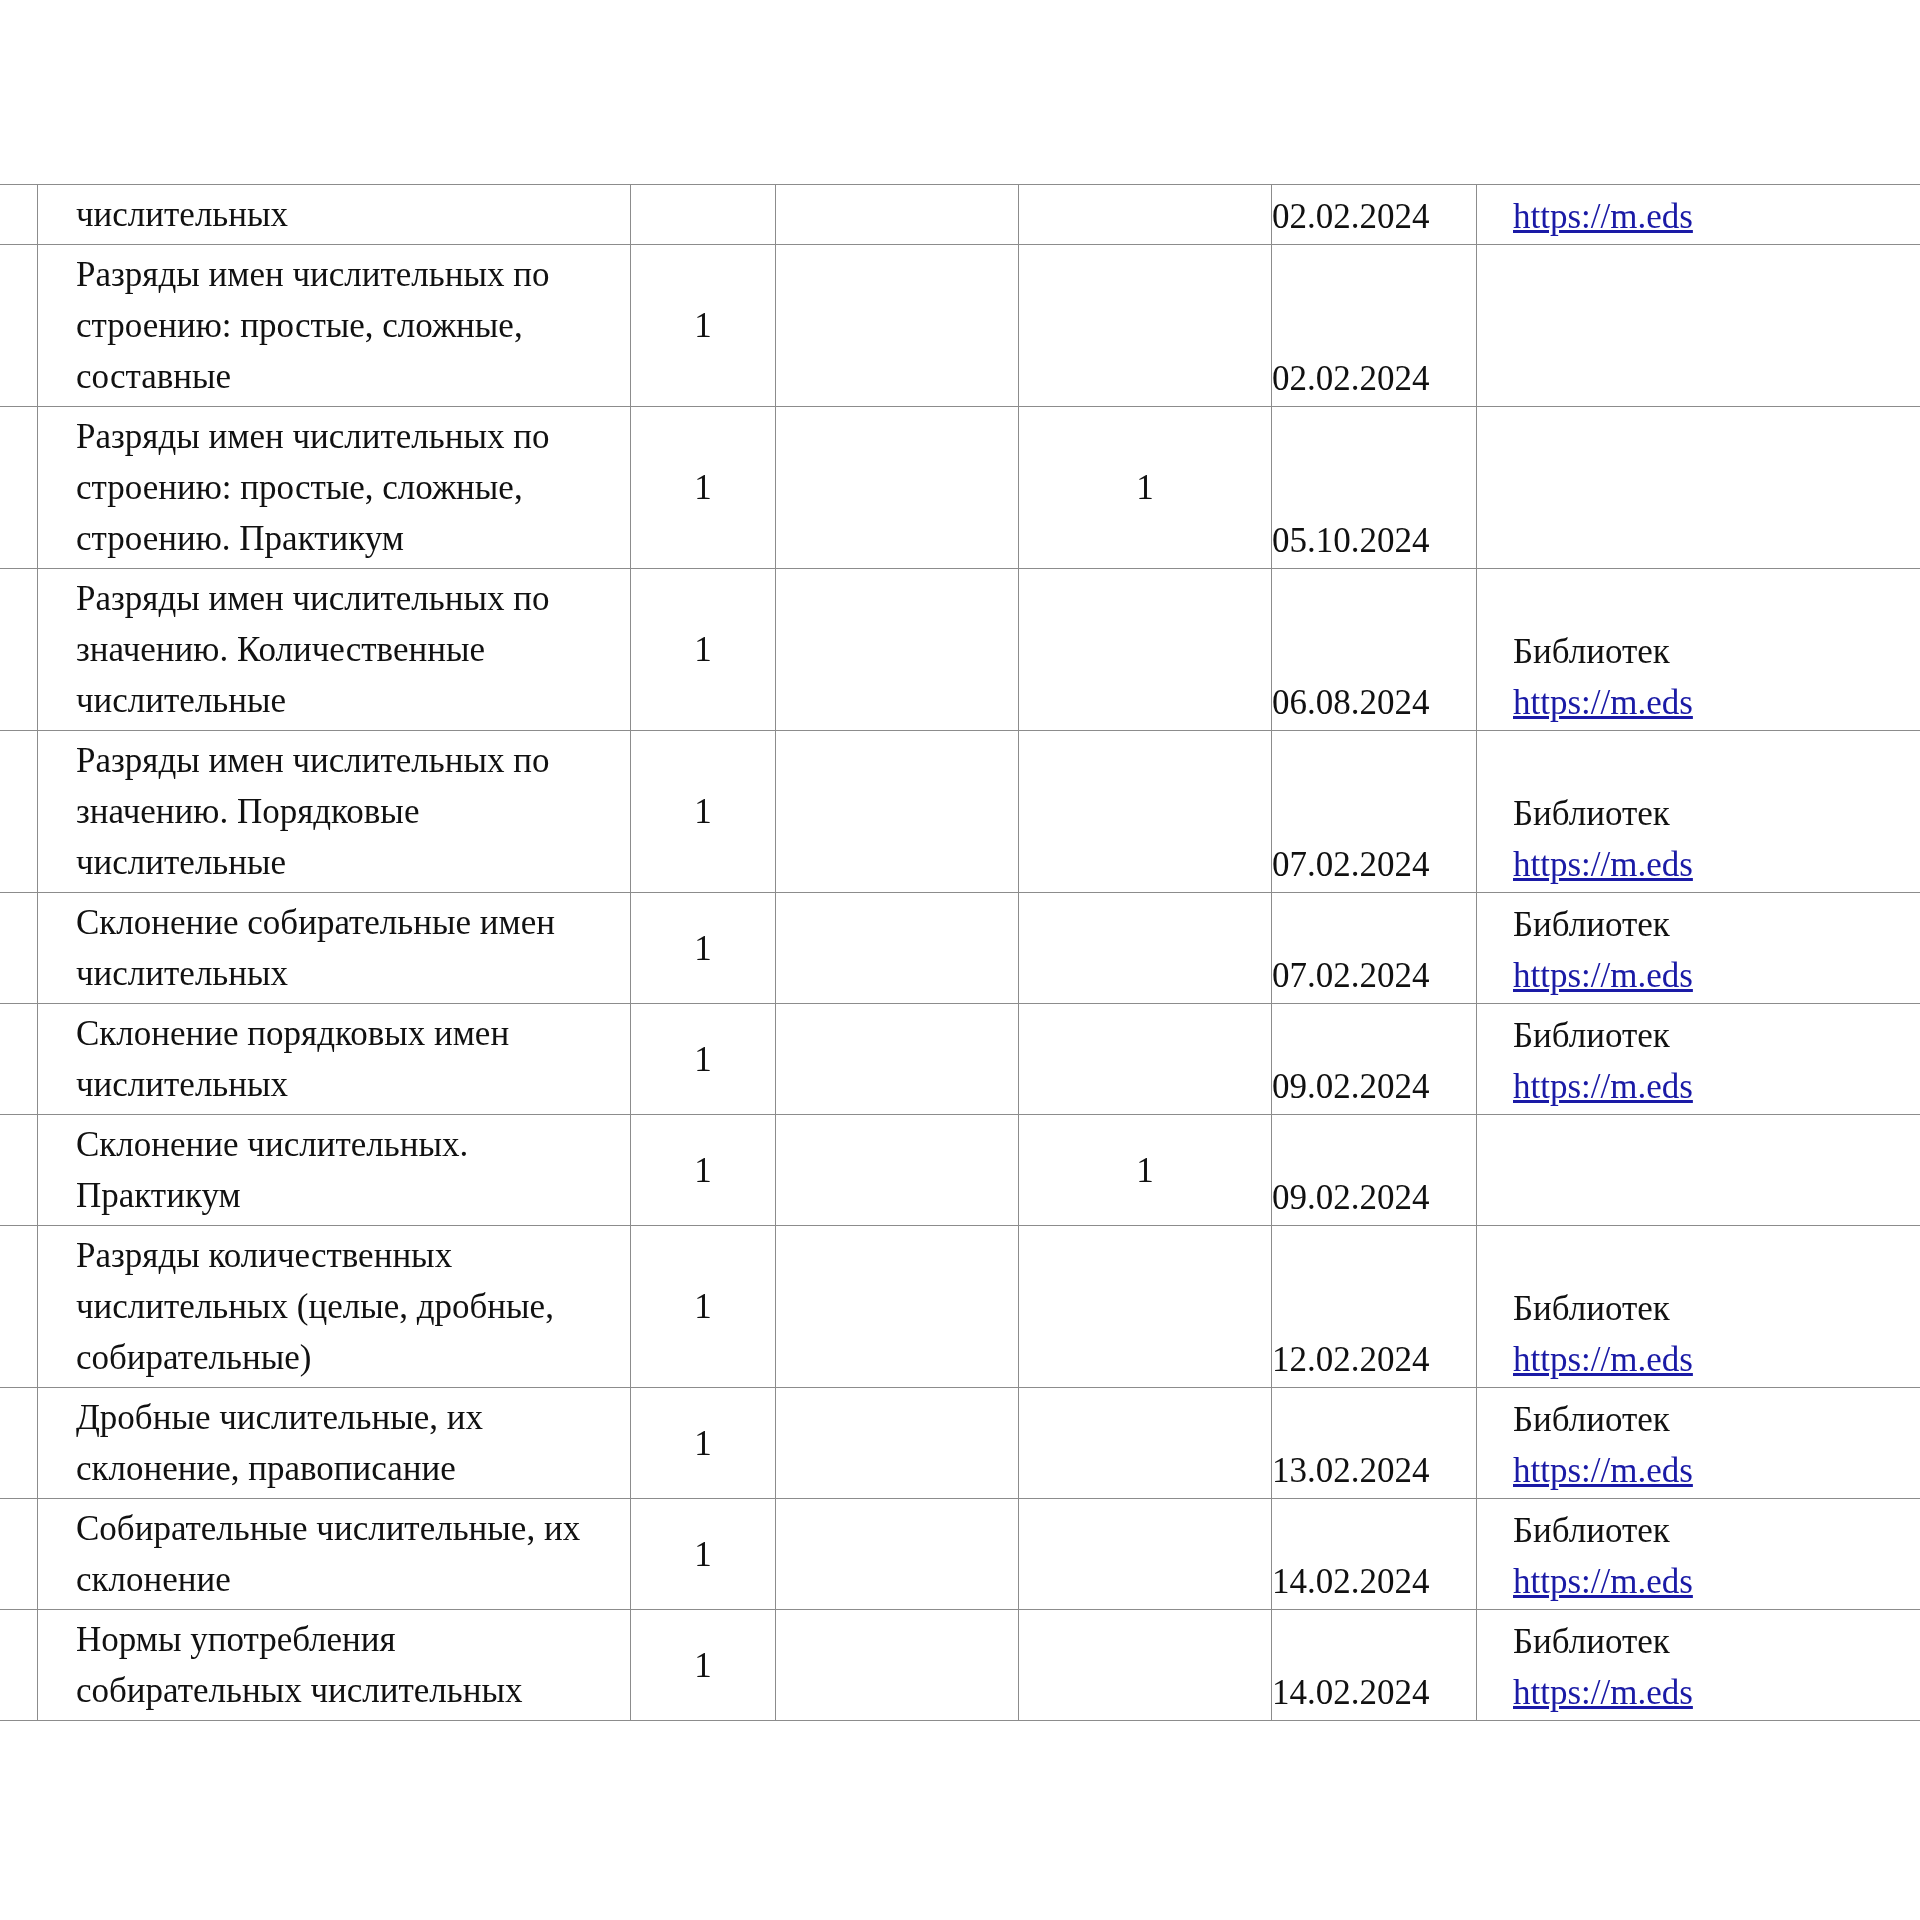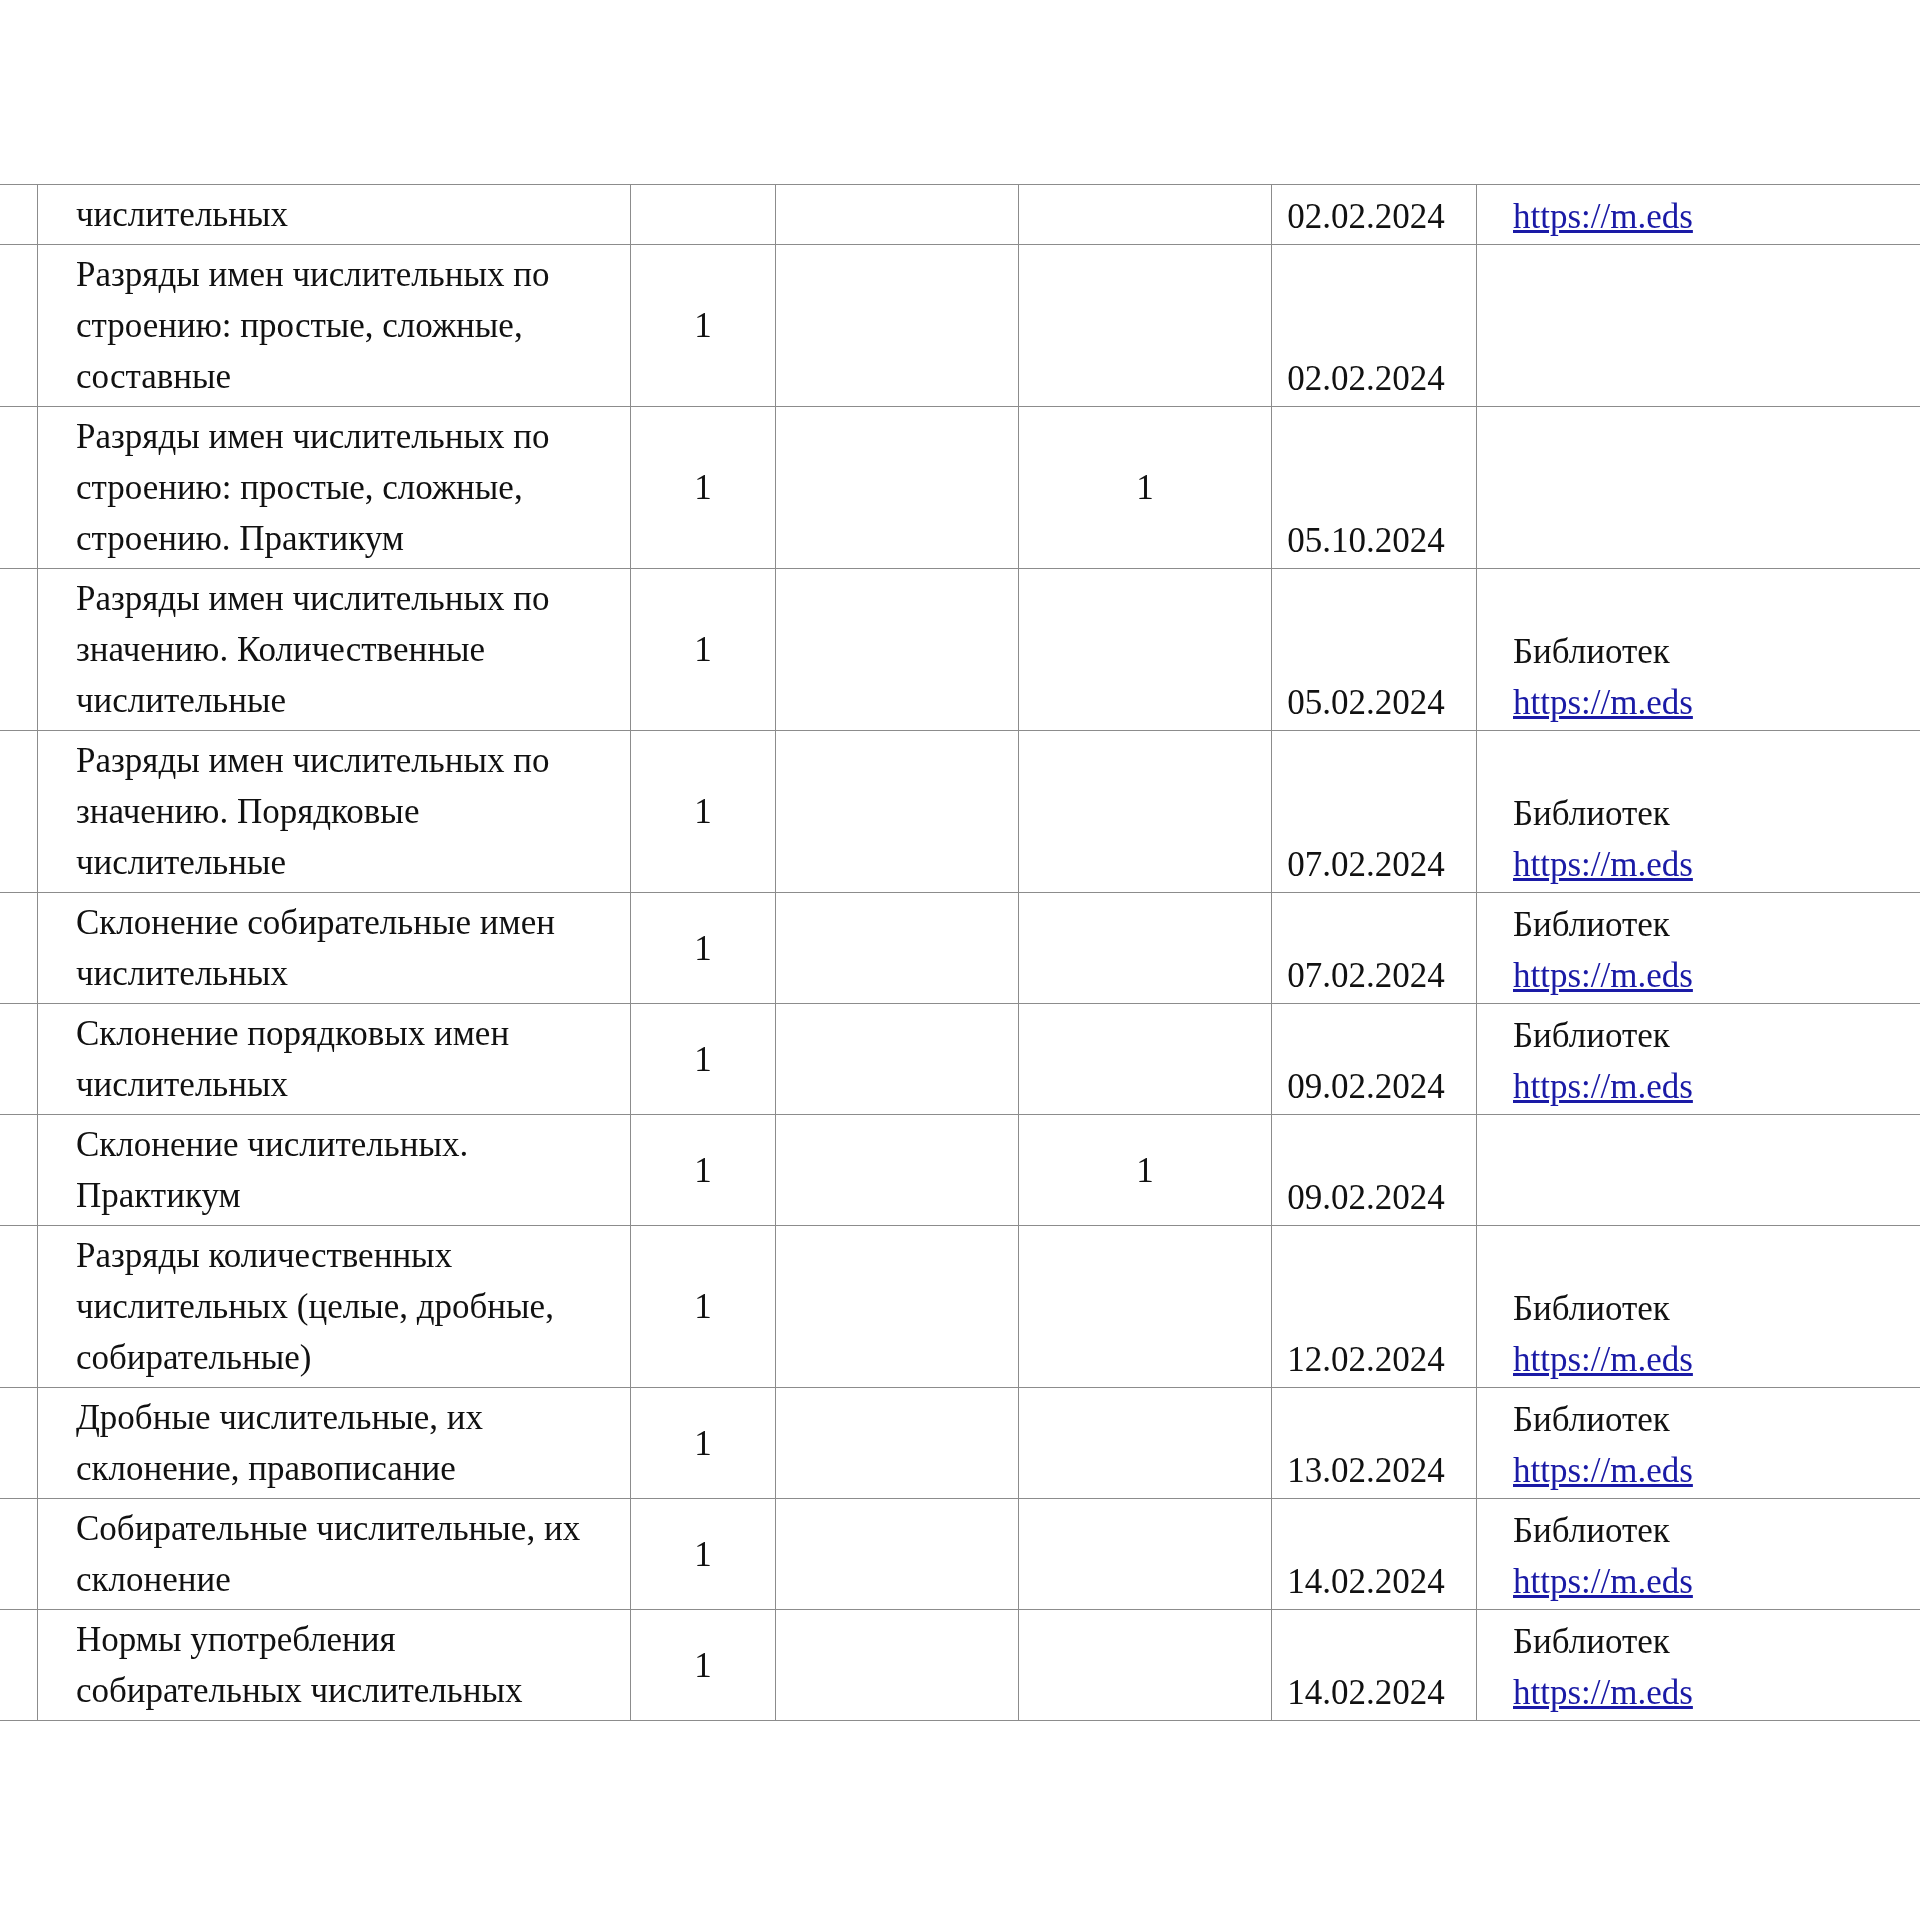--- a/index.html
+++ b/index.html
@@ -19,21 +19,21 @@
     padding: 0;
     font-size: 35px;
     line-height: 51px;
     vertical-align: top;
   }
   td.c-num { width: 64px; }
   td.c-topic { width: 544px; padding: 4px 10px 4px 38px !important; }
   td.c-hours { width: 144px; text-align: center; vertical-align: middle !important; }
   td.c-control { width: 242px; text-align: center; vertical-align: middle !important; }
   td.c-practice { width: 252px; text-align: center; vertical-align: middle !important; }
-  td.c-date { width: 188px; text-align: center; vertical-align: bottom !important; padding: 0 16px 2px 0 !important; }
+  td.c-date { width: 188px; text-align: left; vertical-align: bottom !important; padding: 0 16px 2px 0 !important; }
   td.c-res { width: 666px; padding: 4px 0 2px 36px !important; vertical-align: bottom !important; white-space: nowrap; }
   .res-title { display: block; }
   .res-link { display: block; color: #1a1aa6; text-decoration: underline; }
   .topic-text { display: block; }
 </style>
 </head>
 <body>
 
 <div class="page">
   <table class="lessons">
@@ -74,21 +74,21 @@
           <td class="c-res"></td>
         </tr>
         <tr style="height: 132px;">
           <td class="c-num"></td>
           <td class="c-topic">
             <span class="topic-text">Разряды имен числительных по значению. Количественные числительные</span>
           </td>
           <td class="c-hours">1</td>
           <td class="c-control"></td>
           <td class="c-practice"></td>
-          <td class="c-date">05.02.2024</td>
+          <td class="c-date">06.08.2024</td>
           <td class="c-res">
             <span class="res-title">Библиотек</span>
             <a class="res-link">https://m.eds</a>
           </td>
         </tr>
         <tr style="height: 132px;">
           <td class="c-num"></td>
           <td class="c-topic">
             <span class="topic-text">Разряды имен числительных по значению. Порядковые числительные</span>
           </td>

